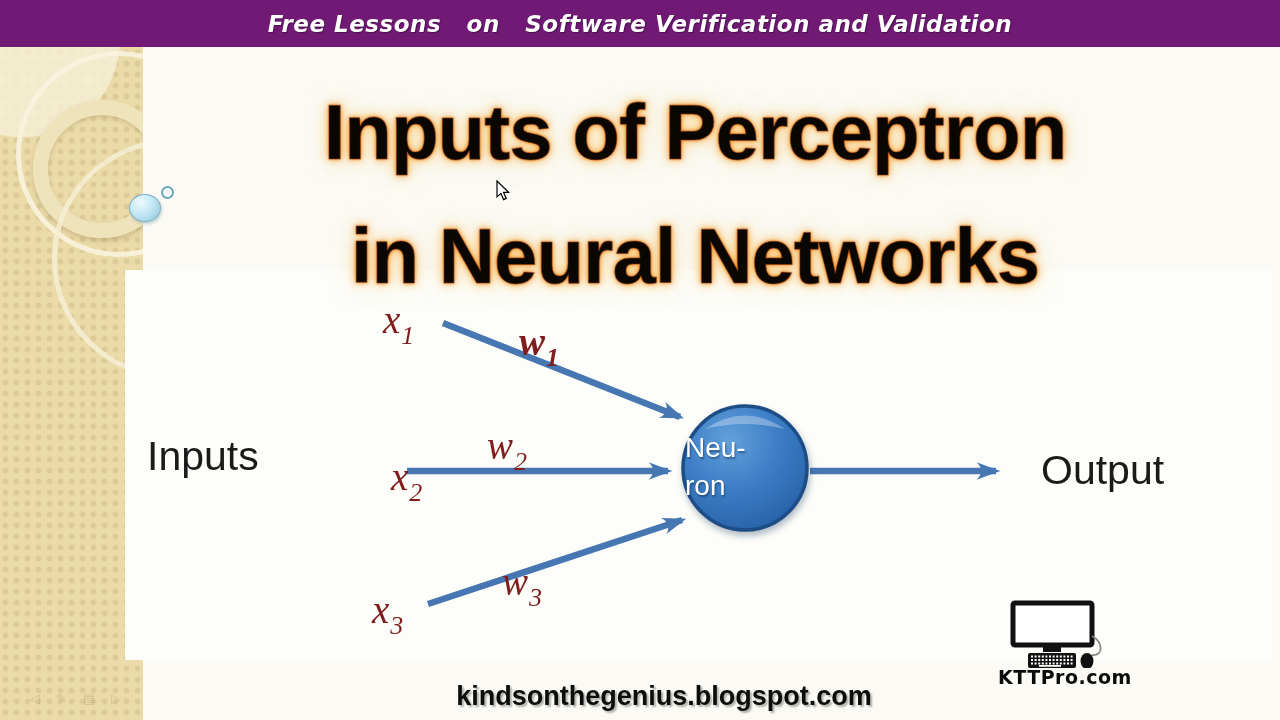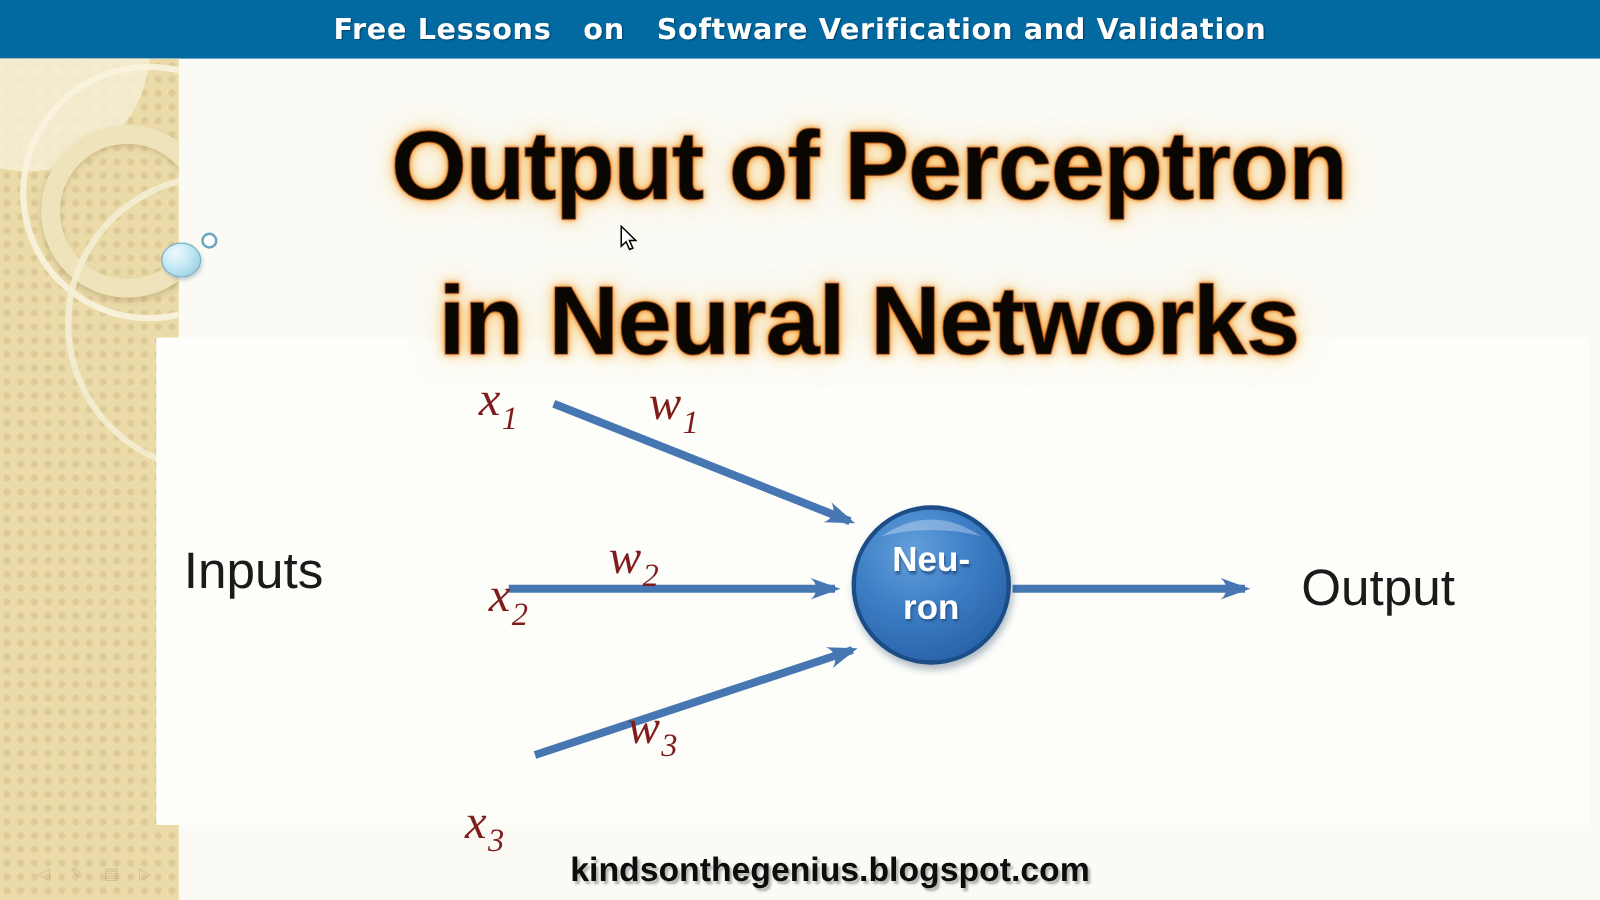--- a/index.html
+++ b/index.html
@@ -4,21 +4,21 @@
 <style>
   html,body{margin:0;padding:0;}
   body{
     width:1280px;height:720px;position:relative;overflow:hidden;
     font-family:"Liberation Sans","DejaVu Sans",sans-serif;
     background:#fbfaf4;
   }
   
   .banner{
     position:absolute;left:0;top:0;width:1280px;height:47px;
-    background:#0369a1;display:flex;align-items:center;justify-content:center;
+    background:#701a75;display:flex;align-items:center;justify-content:center;font-style:italic;
   }
   .banner-text{
     color:#ffffff;font-size:23px;font-weight:bold;letter-spacing:.5px;
     white-space:pre;font-family:"DejaVu Sans",sans-serif;
     text-shadow:1px 1px 1px rgba(0,0,0,.35);
   }
   
   .slide{position:absolute;left:0;top:47px;width:1280px;height:673px;background:#fbfaf4;}
   
   .sidebar{
@@ -73,22 +73,22 @@
   .plain-label{
     position:absolute;color:#1a1a1a;font-size:41px;
     font-family:"Liberation Sans","DejaVu Sans",sans-serif;z-index:4;
   }
   .mlabel{
     position:absolute;font-family:"Liberation Serif","DejaVu Serif",serif;
     font-style:italic;font-size:39px;color:#7f1d1d;z-index:4;line-height:1;
   }
   .mlabel sub{font-size:26px;line-height:0;position:relative;top:2px;left:1px;}
   .neuron-text{
-    position:absolute;left:685px;top:382px;width:120px;text-align:center;z-index:5;
-    color:#ffffff;font-weight:bold;font-size:28px;line-height:38px;
+    position:absolute;left:685px;top:382px;width:120px;text-align:left;z-index:5;
+    color:#ffffff;font-weight:normal;font-size:28px;line-height:38px;
     font-family:"Liberation Sans","DejaVu Sans",sans-serif;
     text-shadow:1px 2px 2px rgba(15,45,85,.55);
   }
   .diagram-svg{position:absolute;left:0;top:0;width:1280px;height:673px;z-index:2;}
   
   .footer-url{
     position:absolute;left:0;top:634px;width:1280px;text-align:center;padding-left:48px;
     box-sizing:border-box;font-size:27px;font-weight:bold;color:#0c0c0c;z-index:4;
     font-family:"Liberation Sans","DejaVu Sans",sans-serif;
     text-shadow:2px 2px 2px rgba(0,0,0,.3);
@@ -126,21 +126,21 @@
   </div>
 
   <div class="content-box"></div>
 
   <div class="blue-ellipse"></div>
   <div class="small-circle"></div>
 
   <div class="title-block">
     <div class="reflect-clip r1"></div>
     <div class="reflect-clip r2"></div>
-    <div class="title-line t1">Output of Perceptron</div>
+    <div class="title-line t1">Inputs of Perceptron</div>
     <div class="title-line t2">in Neural Networks</div>
   </div>
 
   <svg class="diagram-svg" viewBox="0 0 1280 673">
     <defs>
       <radialGradient id="ng" cx="0.38" cy="0.28" r="0.85">
         <stop offset="0" stop-color="#63a0db"></stop>
         <stop offset="0.45" stop-color="#3d7ec6"></stop>
         <stop offset="0.85" stop-color="#2b65ab"></stop>
         <stop offset="1" stop-color="#245c9e"></stop>
@@ -160,31 +160,45 @@
     <line x1="810" y1="424" x2="996" y2="424" stroke="#4677b3" stroke-width="6.5" marker-end="url(#ah)"></line>
 
     <circle cx="745" cy="421" r="62" fill="url(#ng)" stroke="#1d4e87" stroke-width="3.5" filter="url(#ds)"></circle>
     <path d="M705,382 Q745,355 785,382 Q745,372 705,382 Z" fill="rgba(255,255,255,0.30)"></path>
   </svg>
 
   <div class="plain-label" style="left:1041px;top:400px;">Output</div>
   <div class="plain-label" style="left:147px;top:386px;">Inputs</div>
 
   <div class="mlabel" style="left:383px;top:253px;"><span>x</span><sub>1</sub></div>
-  <div class="mlabel" style="left:519px;top:256px;"><span>w</span><sub>1</sub></div>
+  <div class="mlabel" style="left:519px;top:275px;font-weight:bold;"><span>w</span><sub>1</sub></div>
   <div class="mlabel" style="left:355px;top:410px;margin-left:36px;"><span>x</span><sub>2</sub></div>
   <div class="mlabel" style="left:487px;top:379px;"><span>w</span><sub>2</sub></div>
-  <div class="mlabel" style="left:372px;top:543px;margin-top:48px;"><span>x</span><sub>3</sub></div>
+  <div class="mlabel" style="left:372px;top:543px;"><span>x</span><sub>3</sub></div>
   <div class="mlabel" style="left:502px;top:481px;margin-top:34px;"><span>w</span><sub>3</sub></div>
 
   <div class="neuron-text">
     <div>Neu-</div>
     <div>ron</div>
   </div>
 
   <div class="footer-url">kindsonthegenius.blogspot.com</div>
 
+  <div class="kttpro">
+    <svg width="140" height="70" viewBox="0 0 140 70">
+      <rect x="18" y="5" width="79" height="42" fill="#ffffff" stroke="#111111" stroke-width="5" rx="2"></rect>
+      <rect x="48" y="47" width="18" height="7" fill="#111111"></rect>
+      <rect x="33" y="55" width="48" height="15" rx="2" fill="#111111"></rect>
+      <line x1="36" y1="58.5" x2="78" y2="58.5" stroke="#ffffff" stroke-width="1.8" stroke-dasharray="2,1.6"></line>
+      <line x1="36" y1="62" x2="78" y2="62" stroke="#ffffff" stroke-width="1.8" stroke-dasharray="2,1.6"></line>
+      <line x1="36" y1="65.5" x2="78" y2="65.5" stroke="#ffffff" stroke-width="1.8" stroke-dasharray="2,1.6"></line>
+      <rect x="44" y="67" width="22" height="1.8" fill="#ffffff"></rect>
+      <path d="M97,38 C108,44 109,58 97,57" fill="none" stroke="#888888" stroke-width="1.8"></path>
+      <ellipse cx="92" cy="63" rx="6.5" ry="8" fill="#111111"></ellipse>
+    </svg>
+    <div class="kttpro-text">KTTPro.com</div>
+  </div>
 
   <svg class="cursor" width="16" height="22" viewBox="0 0 16 22">
     <path d="M1,1 L1,17 L4.9,13.4 L7.6,19.6 L10.3,18.4 L7.5,12.3 L12.6,12.3 Z" fill="#ffffff" stroke="#000000" stroke-width="1.2"></path>
   </svg>
 
 </div>
 
 </body></html>

